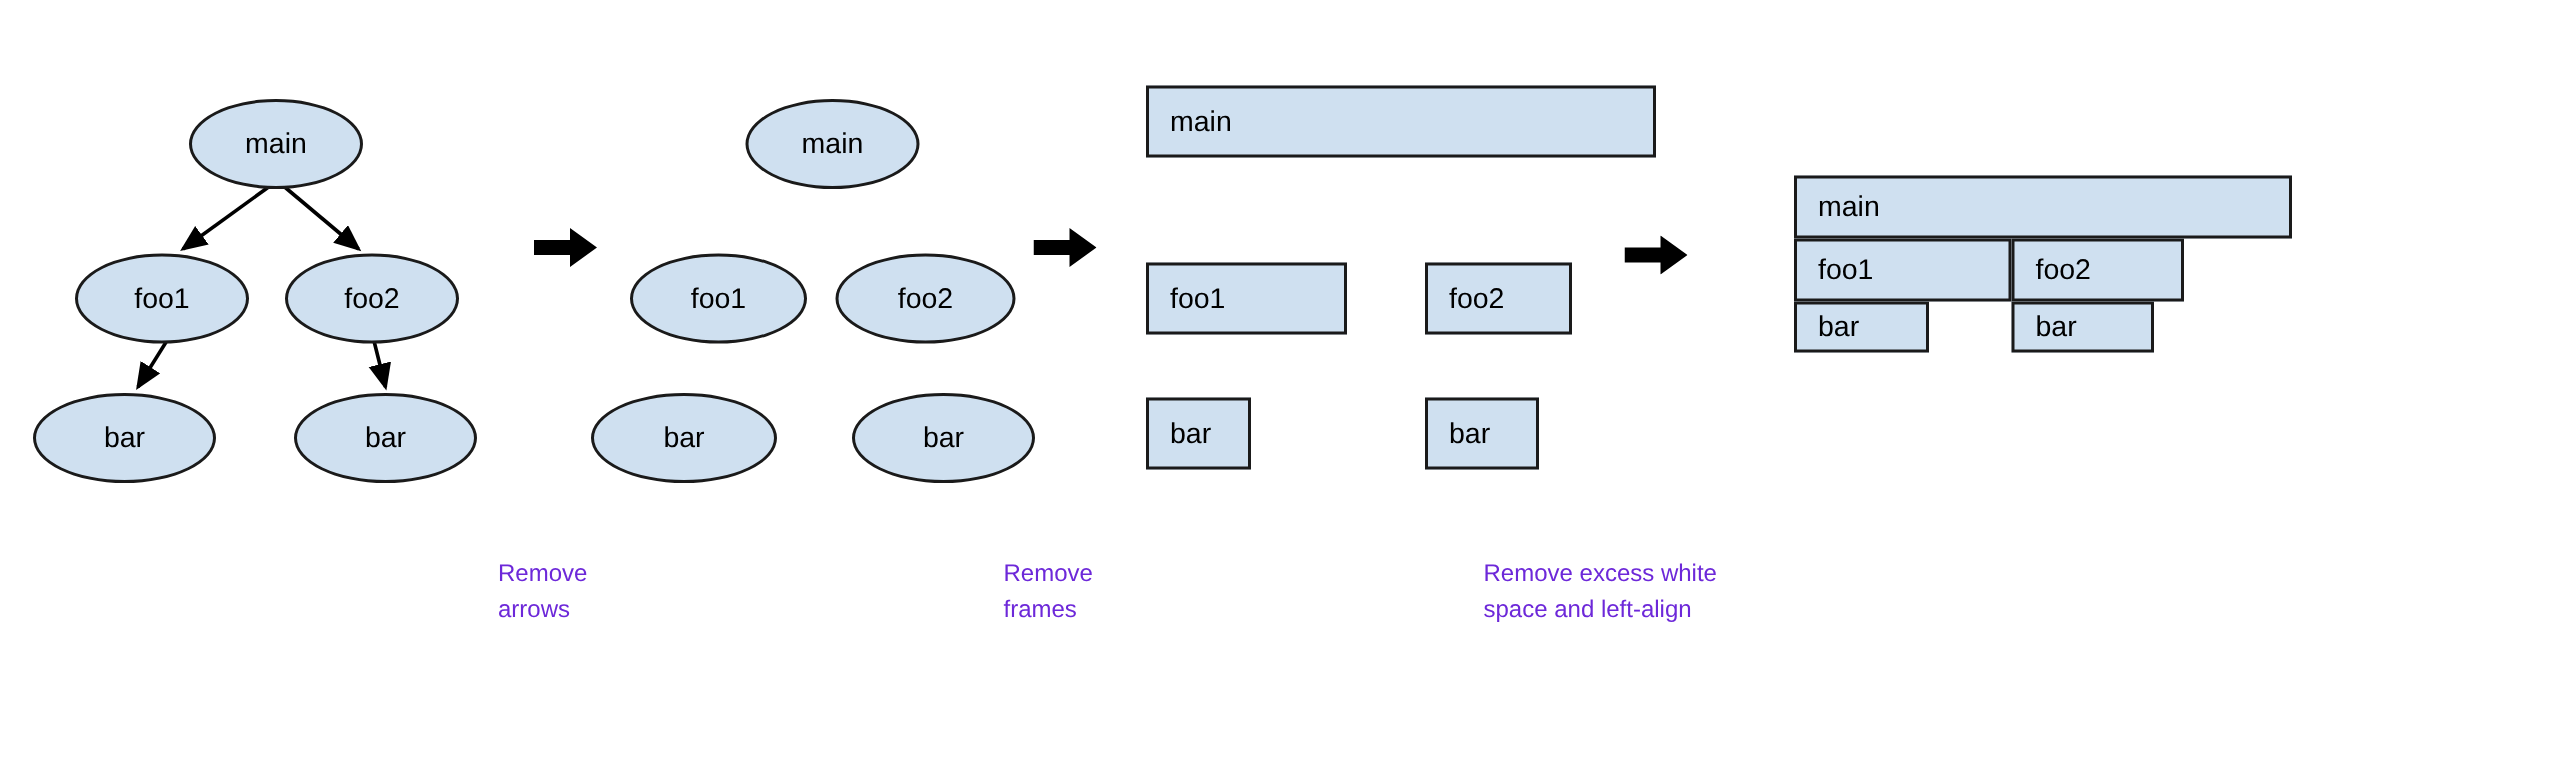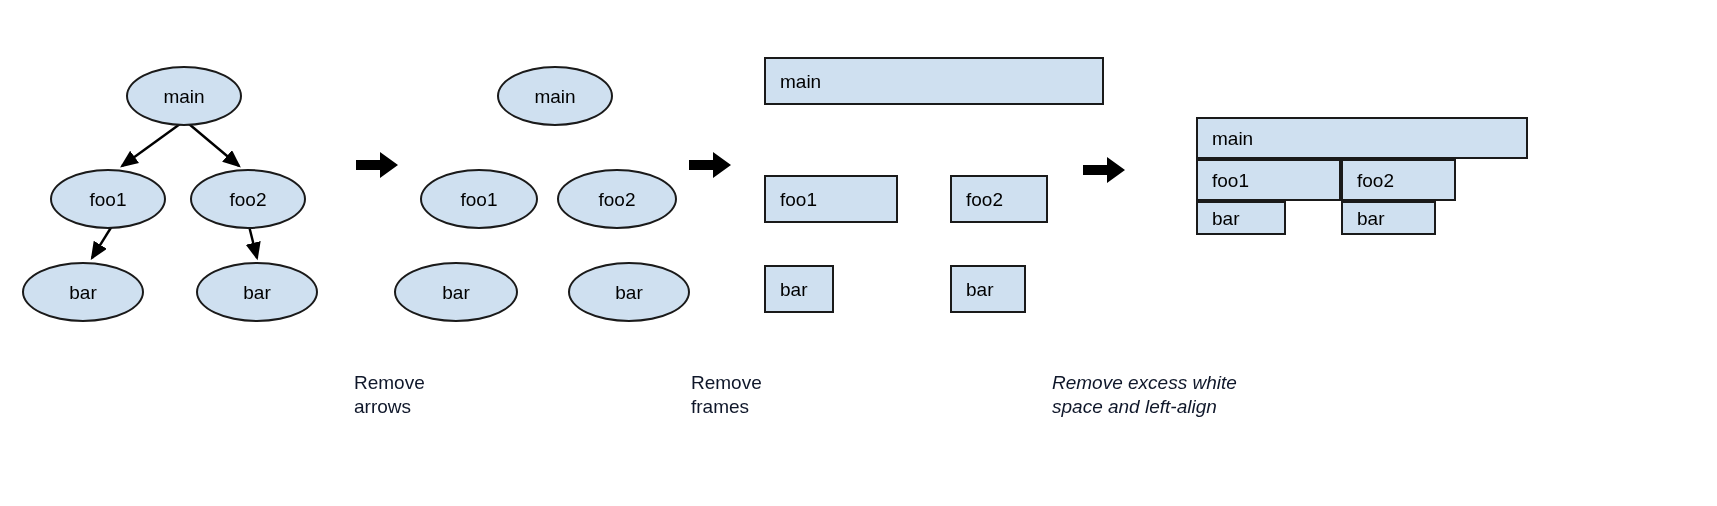--- a/index.html
+++ b/index.html
@@ -59,25 +59,24 @@
   .tree-lines {
     position: absolute;
     left: 0; top: 0;
     width: 1717px;
     height: 506px;
     pointer-events: none;
   }
   
   .caption {
     position: absolute;
-    font-size: 19px;
+    font-size: 16px;
     line-height: 24px;
-    color: #0f172a;
+    color: #6d28d9;
     white-space: pre-line;
-    margin-left: 22px;
   }
 </style>
 </head>
 <body>
 
 <div class="stage">
 
   <div>
 
     <svg class="tree-lines" viewBox="0 0 1717 506" width="1717" height="506" xmlns="http://www.w3.org/2000/svg">
@@ -184,16 +183,16 @@
       <span>bar</span>
     </div>
   </div>
 
   <div class="caption" style="left:332px; top:371px;">Remove
 arrows</div>
 
   <div class="caption" style="left:669px; top:371px;">Remove
 frames</div>
 
-  <div class="caption" style="left:1030px; top:371px;font-style:italic;">Remove excess white
+  <div class="caption" style="left:989px; top:371px;">Remove excess white
 space and left-align</div>
 
 </div>
 
 </body></html>

